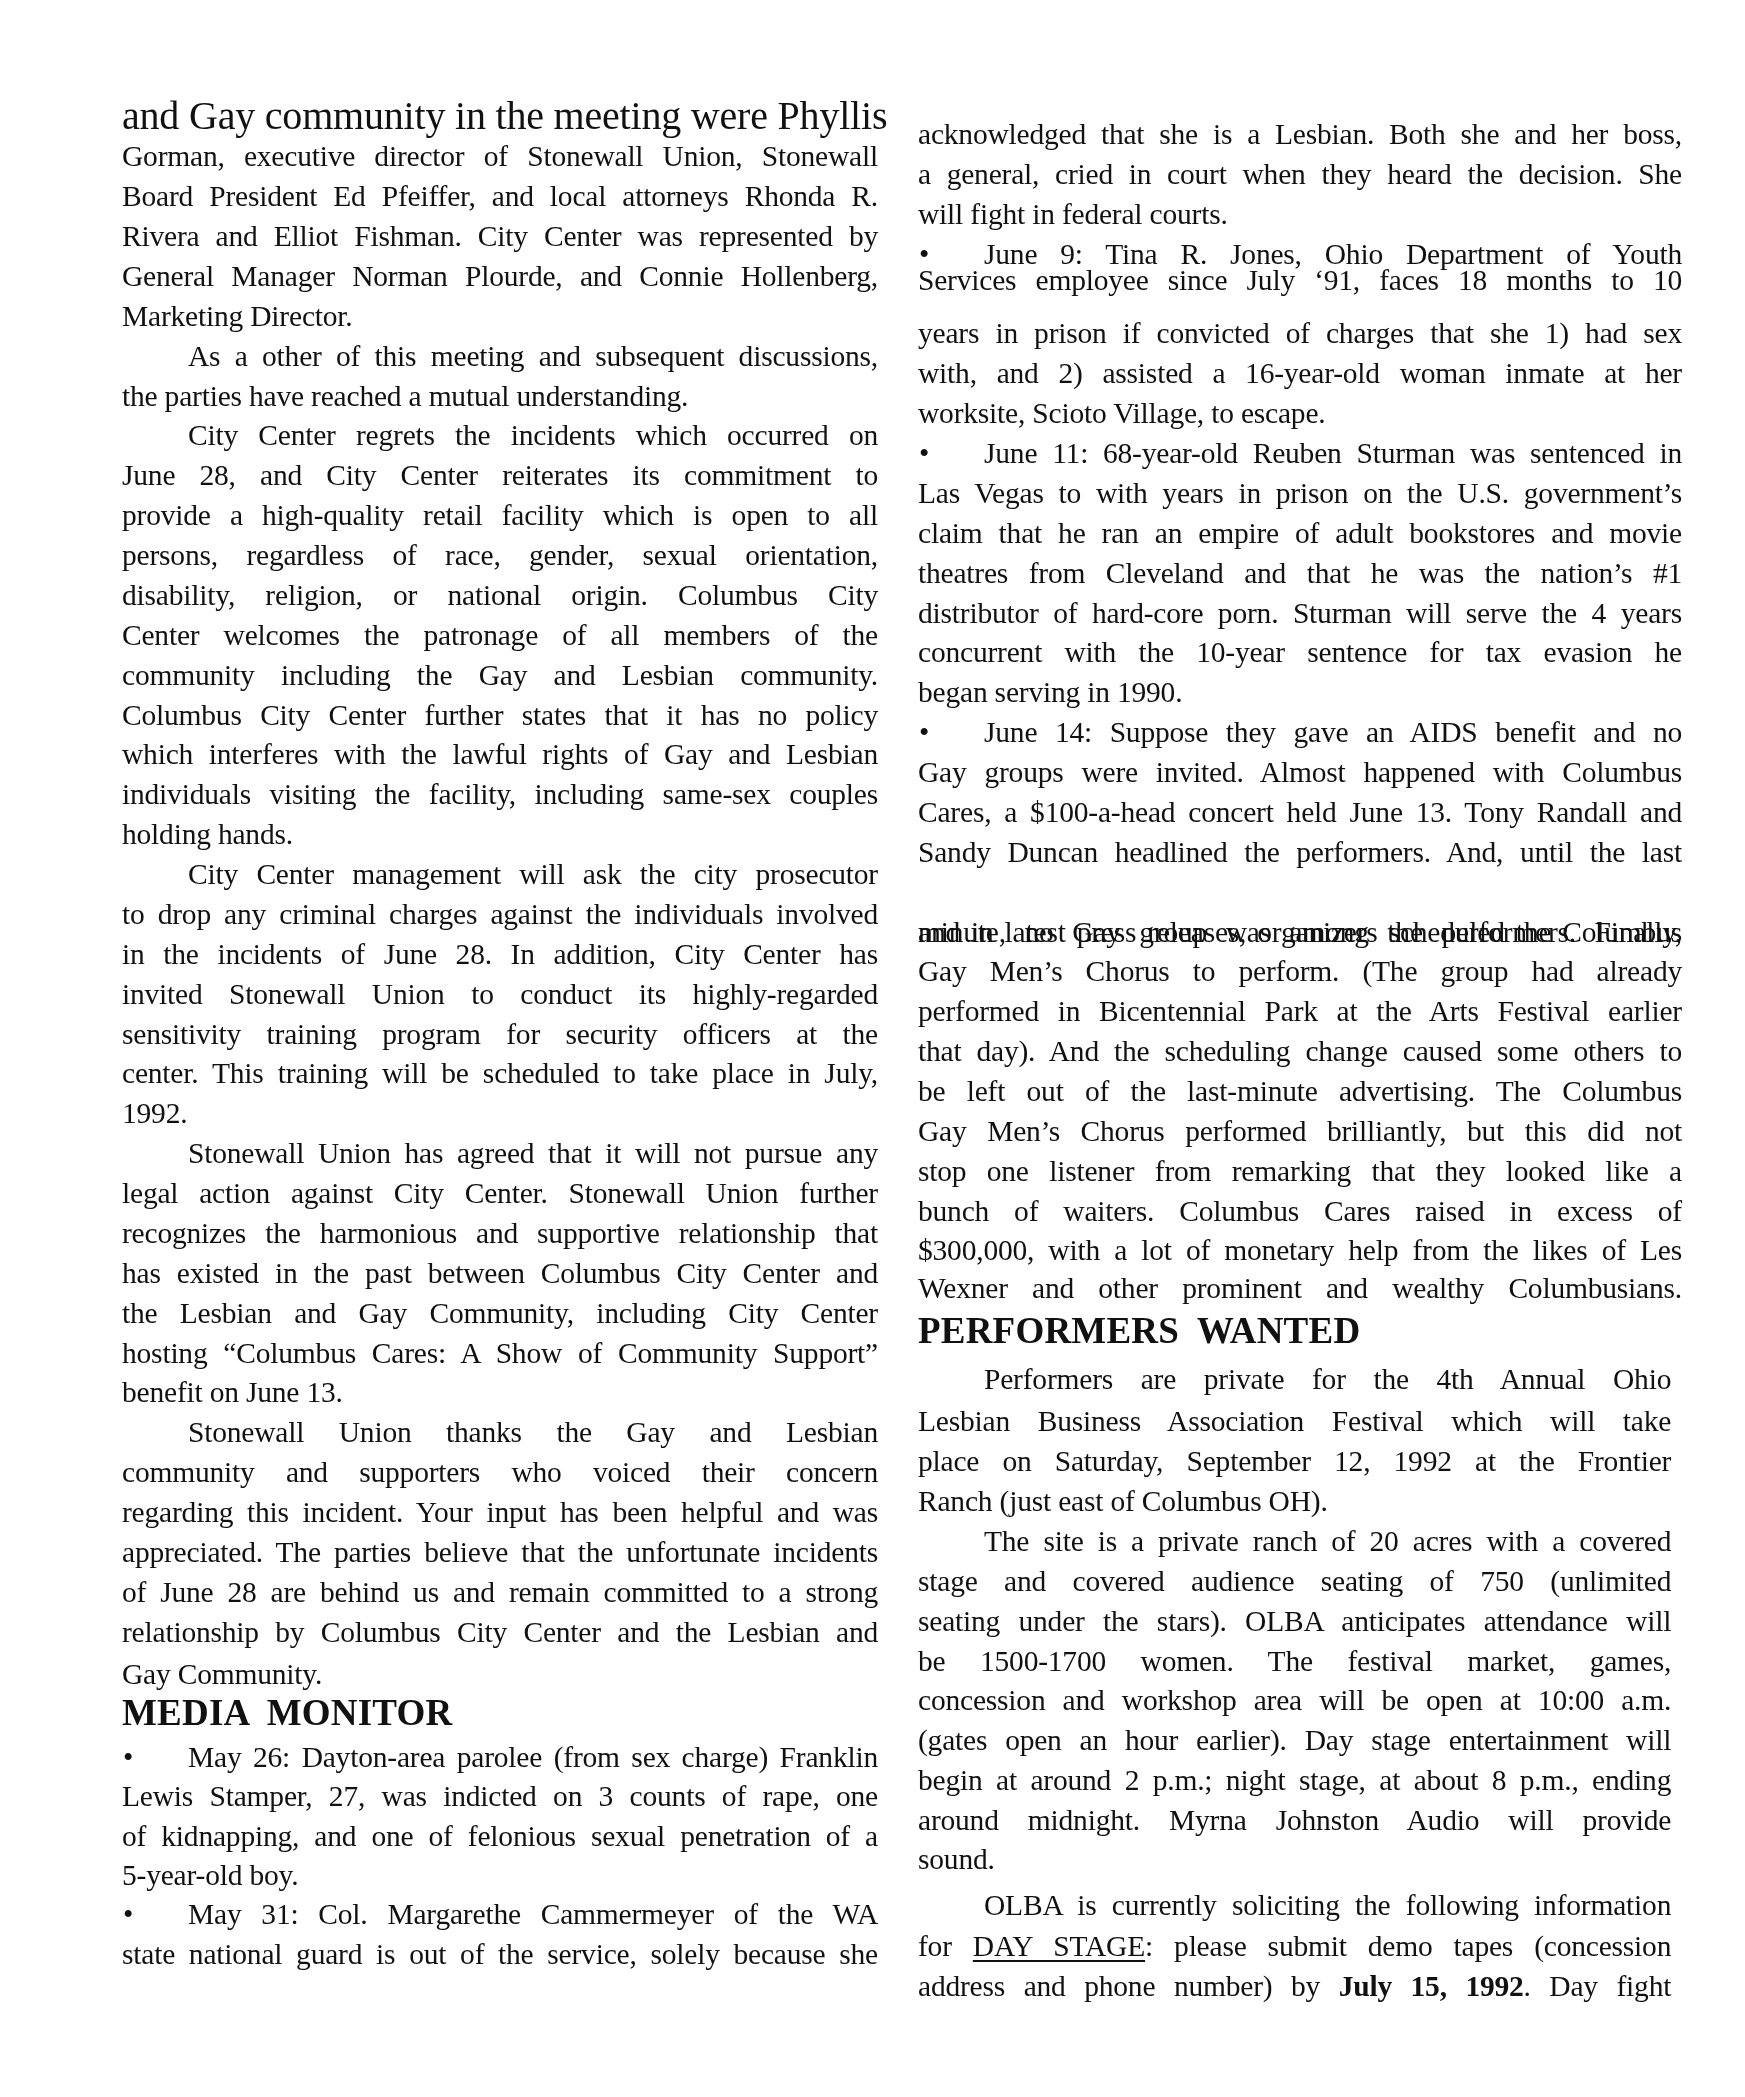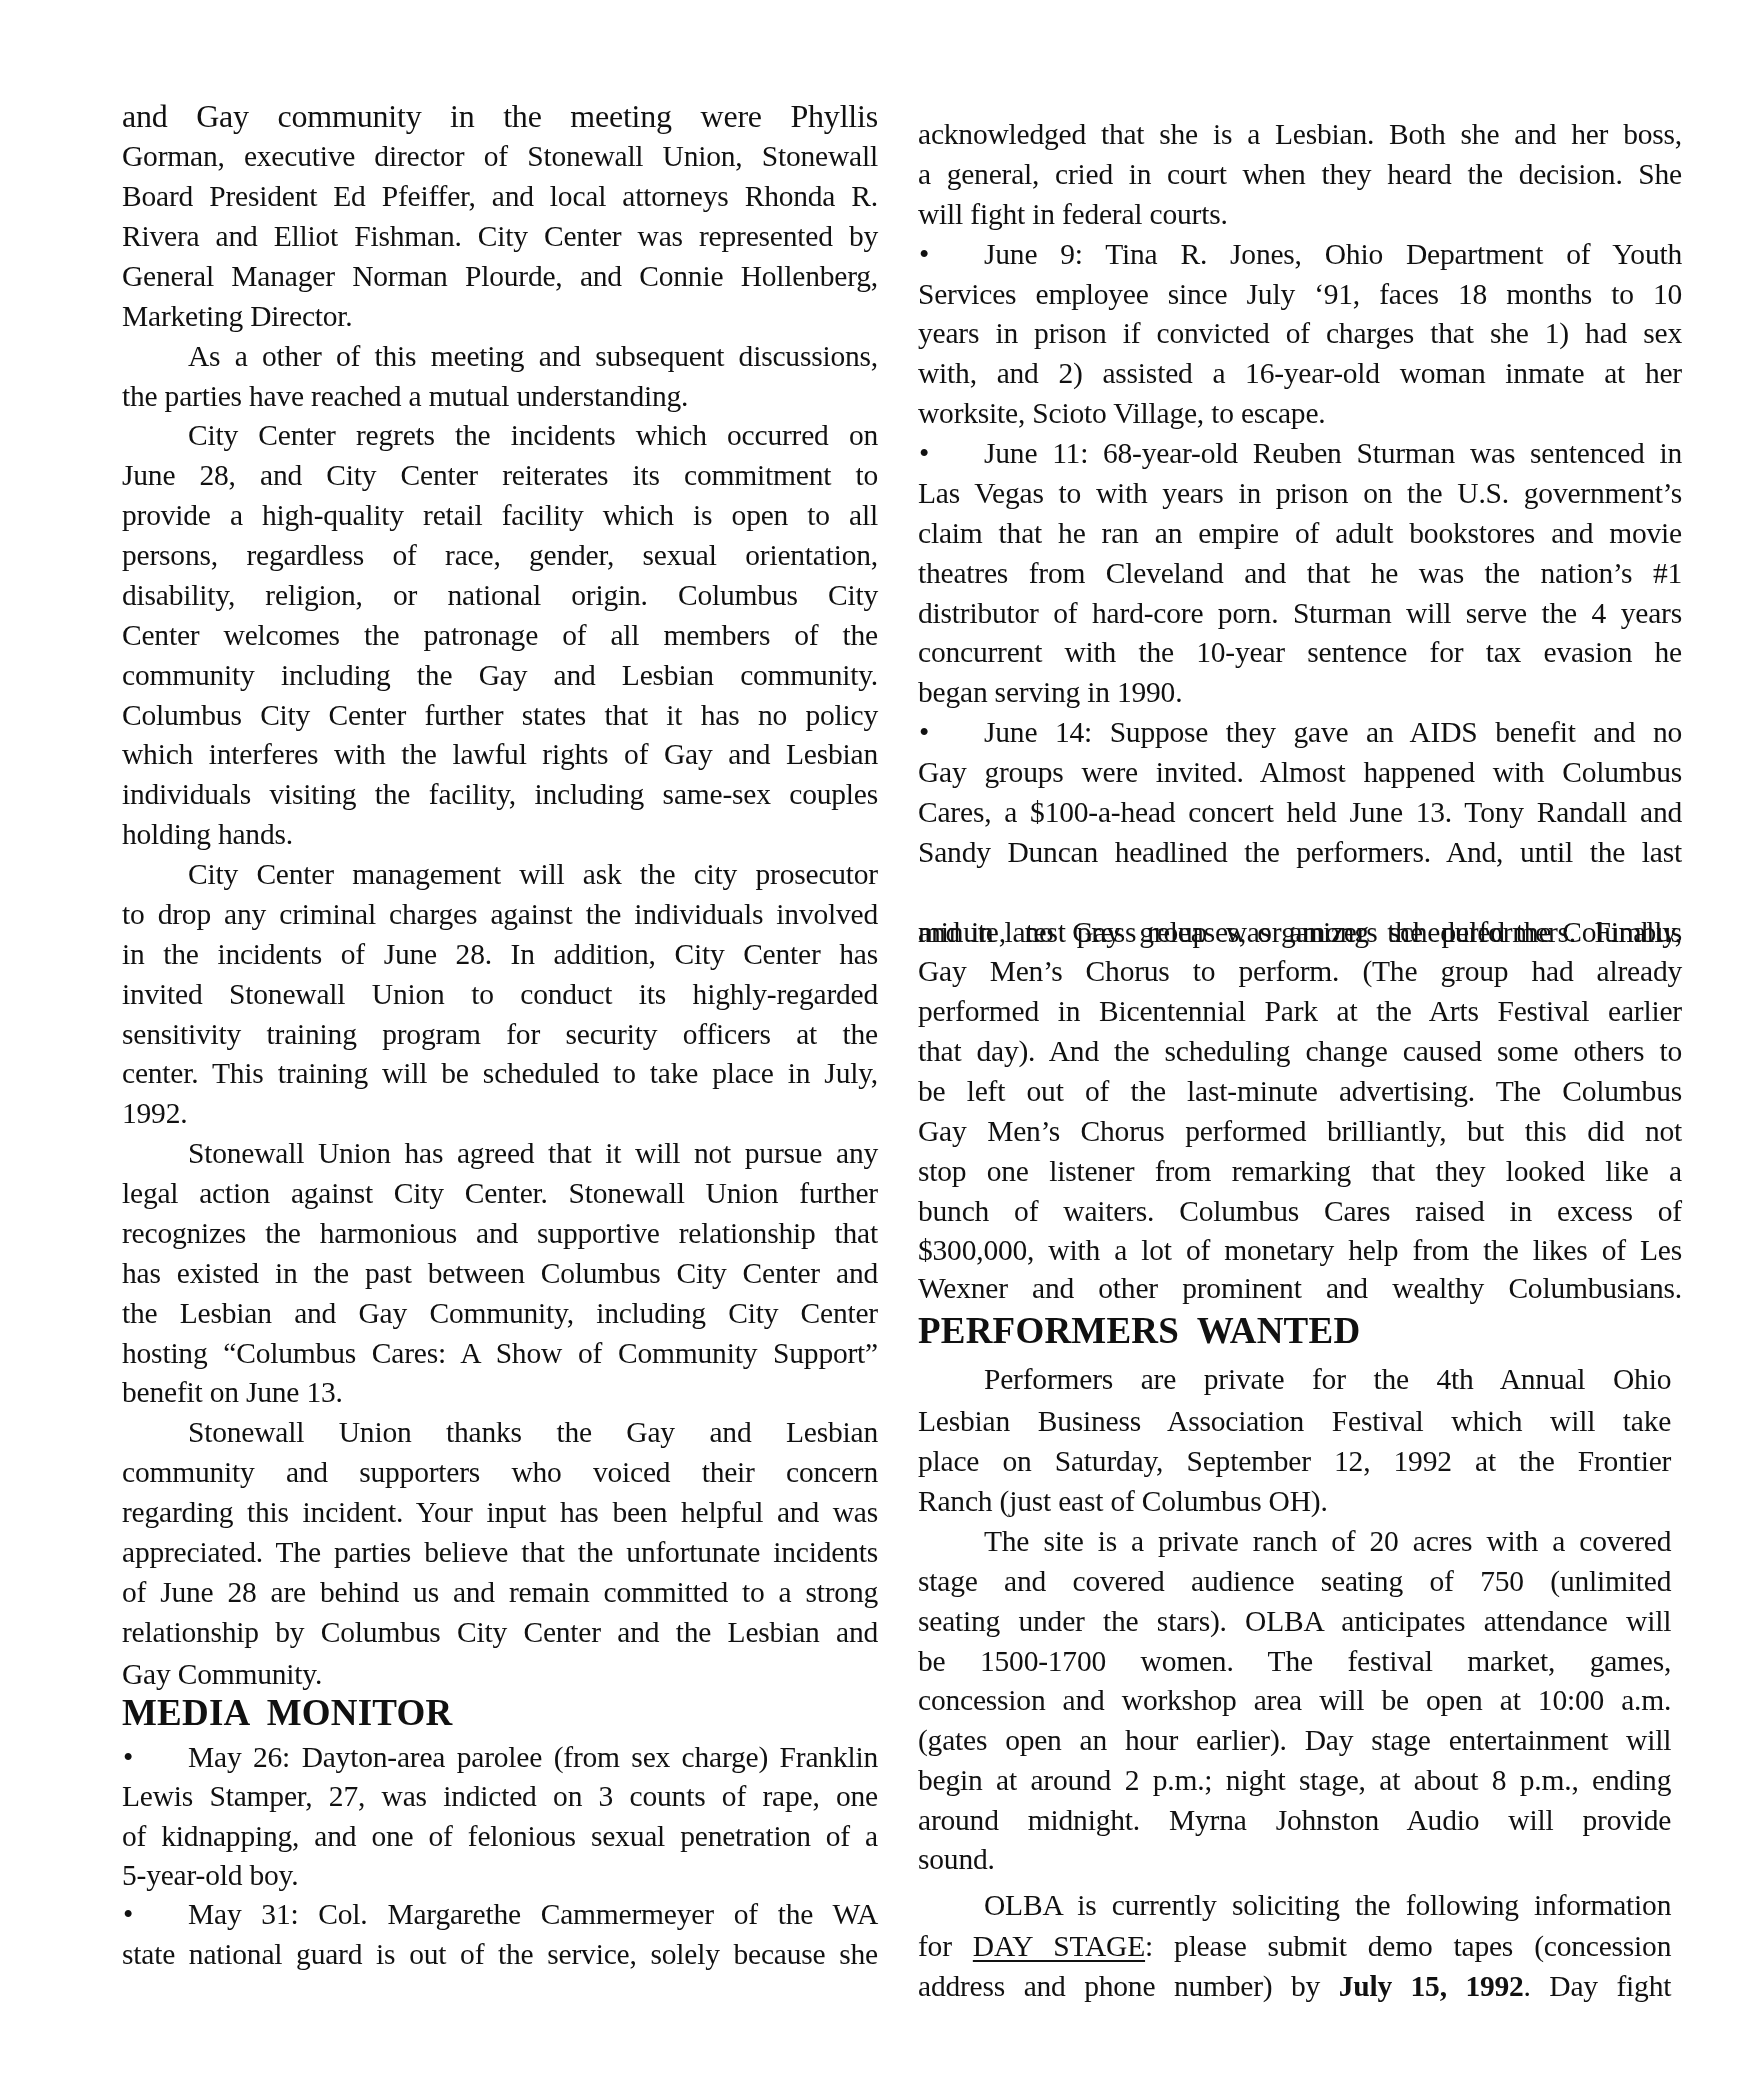--- a/index.html
+++ b/index.html
@@ -11,21 +11,21 @@
   .ln {
     position: absolute; left: 0; right: 0; height: 40px;
     font-family: "Liberation Serif", "DejaVu Serif", serif;
     font-size: 29.5px; line-height: 40px;
     white-space: nowrap;
     text-align: justify; text-align-last: justify;
     letter-spacing: -0.2px;
   }
   .ln.last { text-align-last: left; }
   .ln.indent { padding-left: 66px; }
-  .ln.first-big { font-size: 32px; }
+  .ln.first-big { font-size: 40px; }
   .ln.narrow { right: 10.8px; }
   .ln.bullet { padding-left: 66px; }
   .ln.bullet .dot {
     position: absolute; left: 1px; top: 0; width: 9.8px; text-align: left;
   }
   .head {
     position: absolute; left: 0; height: 40px;
     font-family: "Liberation Serif", "DejaVu Serif", serif;
     font-weight: bold; font-size: 37px; line-height: 40px;
     white-space: nowrap; word-spacing: 8.9px; letter-spacing: 0.2px;
@@ -94,21 +94,21 @@
     <div class="ln" style="top:1934px">state national guard is out of the service, solely because she</div>
   </div>
 
   <div class="col col-right">
     <div class="ln" style="top:90px">acknowledged that she is a Lesbian. Both she and her boss,</div>
     <div class="ln" style="top:130px">a general, cried in court when they heard the decision. She</div>
     <div class="ln last" style="top:170px">will fight in federal courts.</div>
     <div class="ln bullet" style="top:210px">
       <span class="dot">•</span><span>June 9:  Tina R. Jones, Ohio Department of Youth</span>
     </div>
-    <div class="ln" style="top:250px">Services employee since July ‘91, faces 18 months to 10</div>
+    <div class="ln" style="top:236px">Services employee since July ‘91, faces 18 months to 10</div>
     <div class="ln" style="top:289px">years in prison if convicted of charges that she 1) had sex</div>
     <div class="ln" style="top:329px">with, and 2) assisted a 16-year-old woman inmate at her</div>
     <div class="ln last" style="top:369px">worksite, Scioto Village, to escape.</div>
     <div class="ln bullet" style="top:409px">
       <span class="dot">•</span><span>June 11: 68-year-old Reuben Sturman was sentenced in</span>
     </div>
     <div class="ln" style="top:449px">Las Vegas to with years in prison on the U.S. government’s</div>
     <div class="ln" style="top:489px">claim that he ran an empire of adult bookstores and movie</div>
     <div class="ln" style="top:529px">theatres from Cleveland and that he was the nation’s #1</div>
     <div class="ln" style="top:569px">distributor of hard-core porn. Sturman will serve the 4 years</div>

